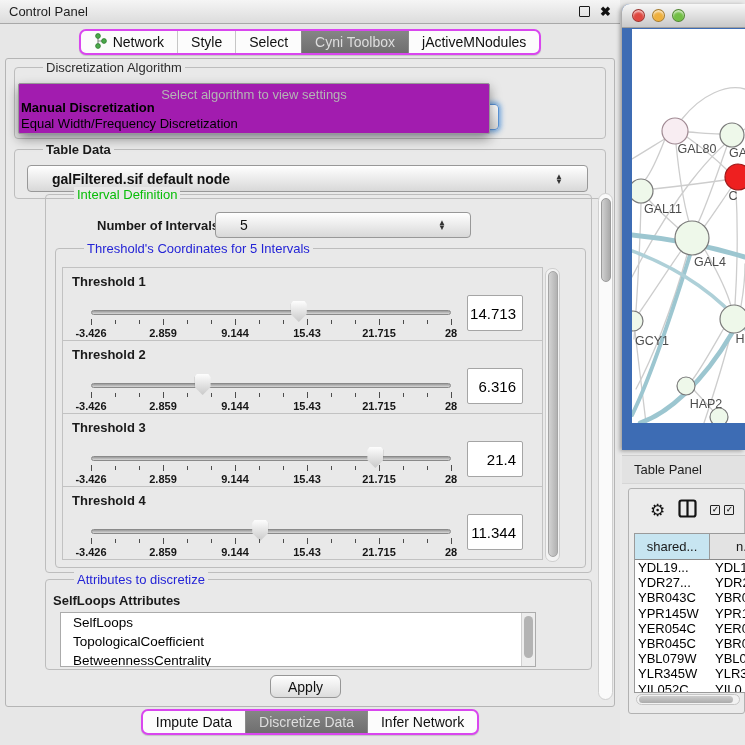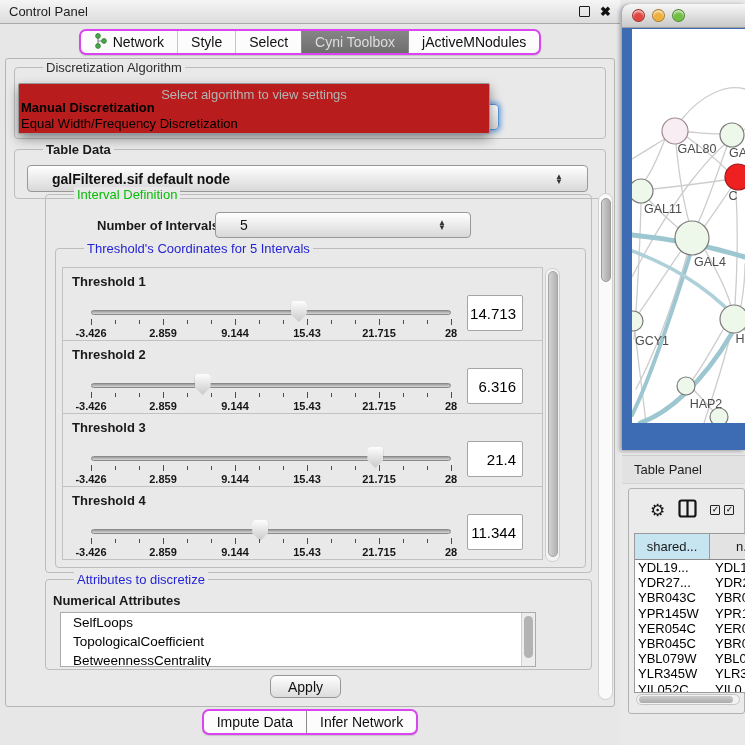--- a/index.html
+++ b/index.html
@@ -30,21 +30,21 @@
   .group-title { position:absolute; top:-8px; left:8px; background:#e9e9e9; padding:0 3px; font-size:13px;margin-left:20px; }
 
   
   .algo-group { left:8px; top:8px; width:592px; height:72px; }
   .algo-title { color:#2e2e2e; }
   .algo-combo { position:absolute; left:12px; top:36px; width:472px; height:26px; border-radius:4px;
                 background:linear-gradient(#ffffff,#dadada); border:1px solid #5b93d6;
                 box-shadow:0 0 5px 2px rgba(96,158,222,.85); }
 
   
-  .popup { position:absolute; left:12px; top:24px; width:472px; height:51px; background:#b91c1c;
+  .popup { position:absolute; left:12px; top:24px; width:472px; height:51px; background:#a21caf;
            border:1px solid #979797; border-radius:2px; box-shadow:0 5px 12px rgba(0,0,0,.4);
            z-index:40; font-size:13px; overflow:hidden; }
   .popup-hint { text-align:center; color:#b4b4b4; padding-top:3px; height:16px; }
   .popup-opt { padding-left:2px; height:16px; line-height:16px; color:#000; }
   .popup-opt.bold { font-weight:bold; }
 
   
   .tabledata-group { left:8px; top:90px; width:592px; height:50px;font-weight:bold; }
   .combo { background:linear-gradient(#ffffff,#d8d8d8); border:1px solid #989898; border-radius:4px;
            display:flex; align-items:center; font-size:14px; color:#111; padding:0 24px; }
@@ -359,21 +359,21 @@
           </div>
         </div>
         <div class="thr-vscroll">
           <div class="thumb-v2"></div>
         </div>
       </div>
     </div>
 
     <div class="group attrs-group">
       <span class="group-title blue-title">Attributes to discretize</span>
-      <span class="attrs-list-title">Numerical Attributes</span>
+      <span class="attrs-list-title">SelfLoops Attributes</span>
       <div class="attr-list">
         <div class="attr-item">SelfLoops</div>
         <div class="attr-item">TopologicalCoefficient</div>
         <div class="attr-item">BetweennessCentrality</div>
         <div class="list-scroll">
           <div class="thumb-v3"></div>
         </div>
       </div>
     </div>
 
@@ -381,20 +381,23 @@
 
     <div class="vscroll">
       <div class="thumb-v"></div>
     </div>
   </div>
 
   <div class="bottom-tabbar">
     <div class="segmented">
       <div class="segment">
         <span>Impute Data</span>
+      </div>
+      <div class="segment selected">
+        <span>Discretize Data</span>
       </div>
       <div class="segment after-selected">
         <span>Infer Network</span>
       </div>
     </div>
   </div>
 </div>
 
 <div class="network-window">
   <div class="nw-titlebar">

